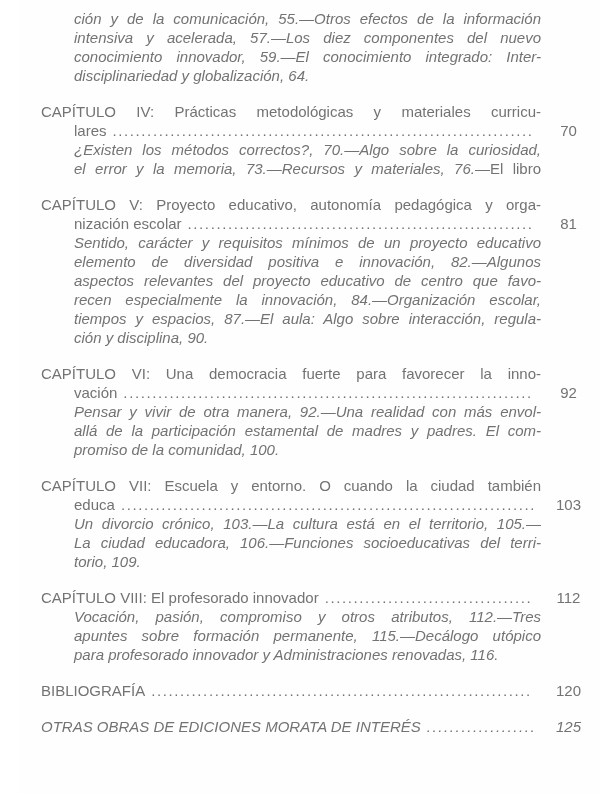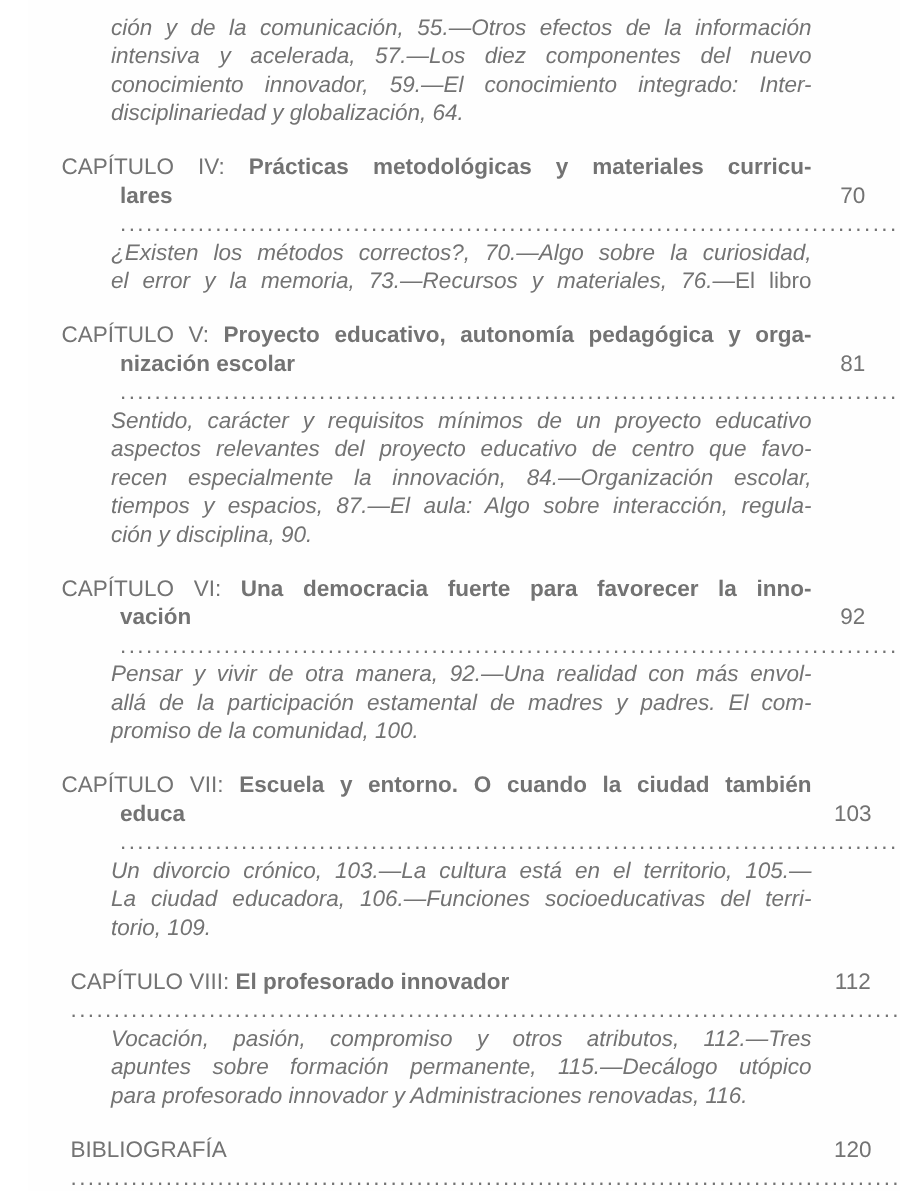--- a/index.html
+++ b/index.html
@@ -23,35 +23,35 @@
   .block { margin-bottom: 17px; }
   .block:last-child { margin-bottom: 0; font-style: italic; }
   .row { display: flex; align-items: baseline; }
   .text { flex: 0 0 500px; width: 500px; }
   .row.ind .text { margin-left: 33px; flex-basis: 467px; width: 467px; }
   .text.just {
     text-align: justify;
     -moz-text-align-last: justify;
     text-align-last: justify;
   }
-  .text.lead { display: flex; align-items: baseline; flex-direction: column; }
+  .text.lead { display: flex; align-items: baseline; }
   .text.lead .title { white-space: nowrap; }
   .leader {
     flex: 1 1 auto;
     overflow: hidden;
     white-space: nowrap;
     letter-spacing: 1.6px;
     margin: 0 8px 0 6px;
   }
   .pagenum {
     flex: 1 1 auto;
     text-align: center;
     white-space: nowrap;
   }
-  .b { font-weight: 700; }
+  .b { font-weight: 400; }
   .i { font-style: italic; }
 </style>
 </head>
 <body>
 
 <div class="page" style="color: #737373; background: rgb(254, 254, 254); margin-left: 19px;">
     <div class="block">
       <div class="row ind">
         <div class="text just"><span class="i">ción y de la comunicación, 55.—Otros efectos de la información</span></div>
         <div class="pagenum"></div>
@@ -100,20 +100,24 @@
           <span class="title"><span class="b">nización escolar</span></span>
           <span class="leader">..............................................................................................................</span>
         </div>
         <div class="pagenum">81</div>
       </div>
       <div class="row ind">
         <div class="text just"><span class="i">Sentido, carácter y requisitos mínimos de un proyecto educativo</span></div>
         <div class="pagenum"></div>
       </div>
       <div class="row ind">
+        <div class="text just"><span class="i">elemento de diversidad positiva e innovación, 82.—Algunos</span></div>
+        <div class="pagenum"></div>
+      </div>
+      <div class="row ind">
         <div class="text just"><span class="i">aspectos relevantes del proyecto educativo de centro que favo-</span></div>
         <div class="pagenum"></div>
       </div>
       <div class="row ind">
         <div class="text just"><span class="i">recen especialmente la innovación, 84.—Organización escolar,</span></div>
         <div class="pagenum"></div>
       </div>
       <div class="row ind">
         <div class="text just"><span class="i">tiempos y espacios, 87.—El aula: Algo sobre interacción, regula-</span></div>
         <div class="pagenum"></div>

